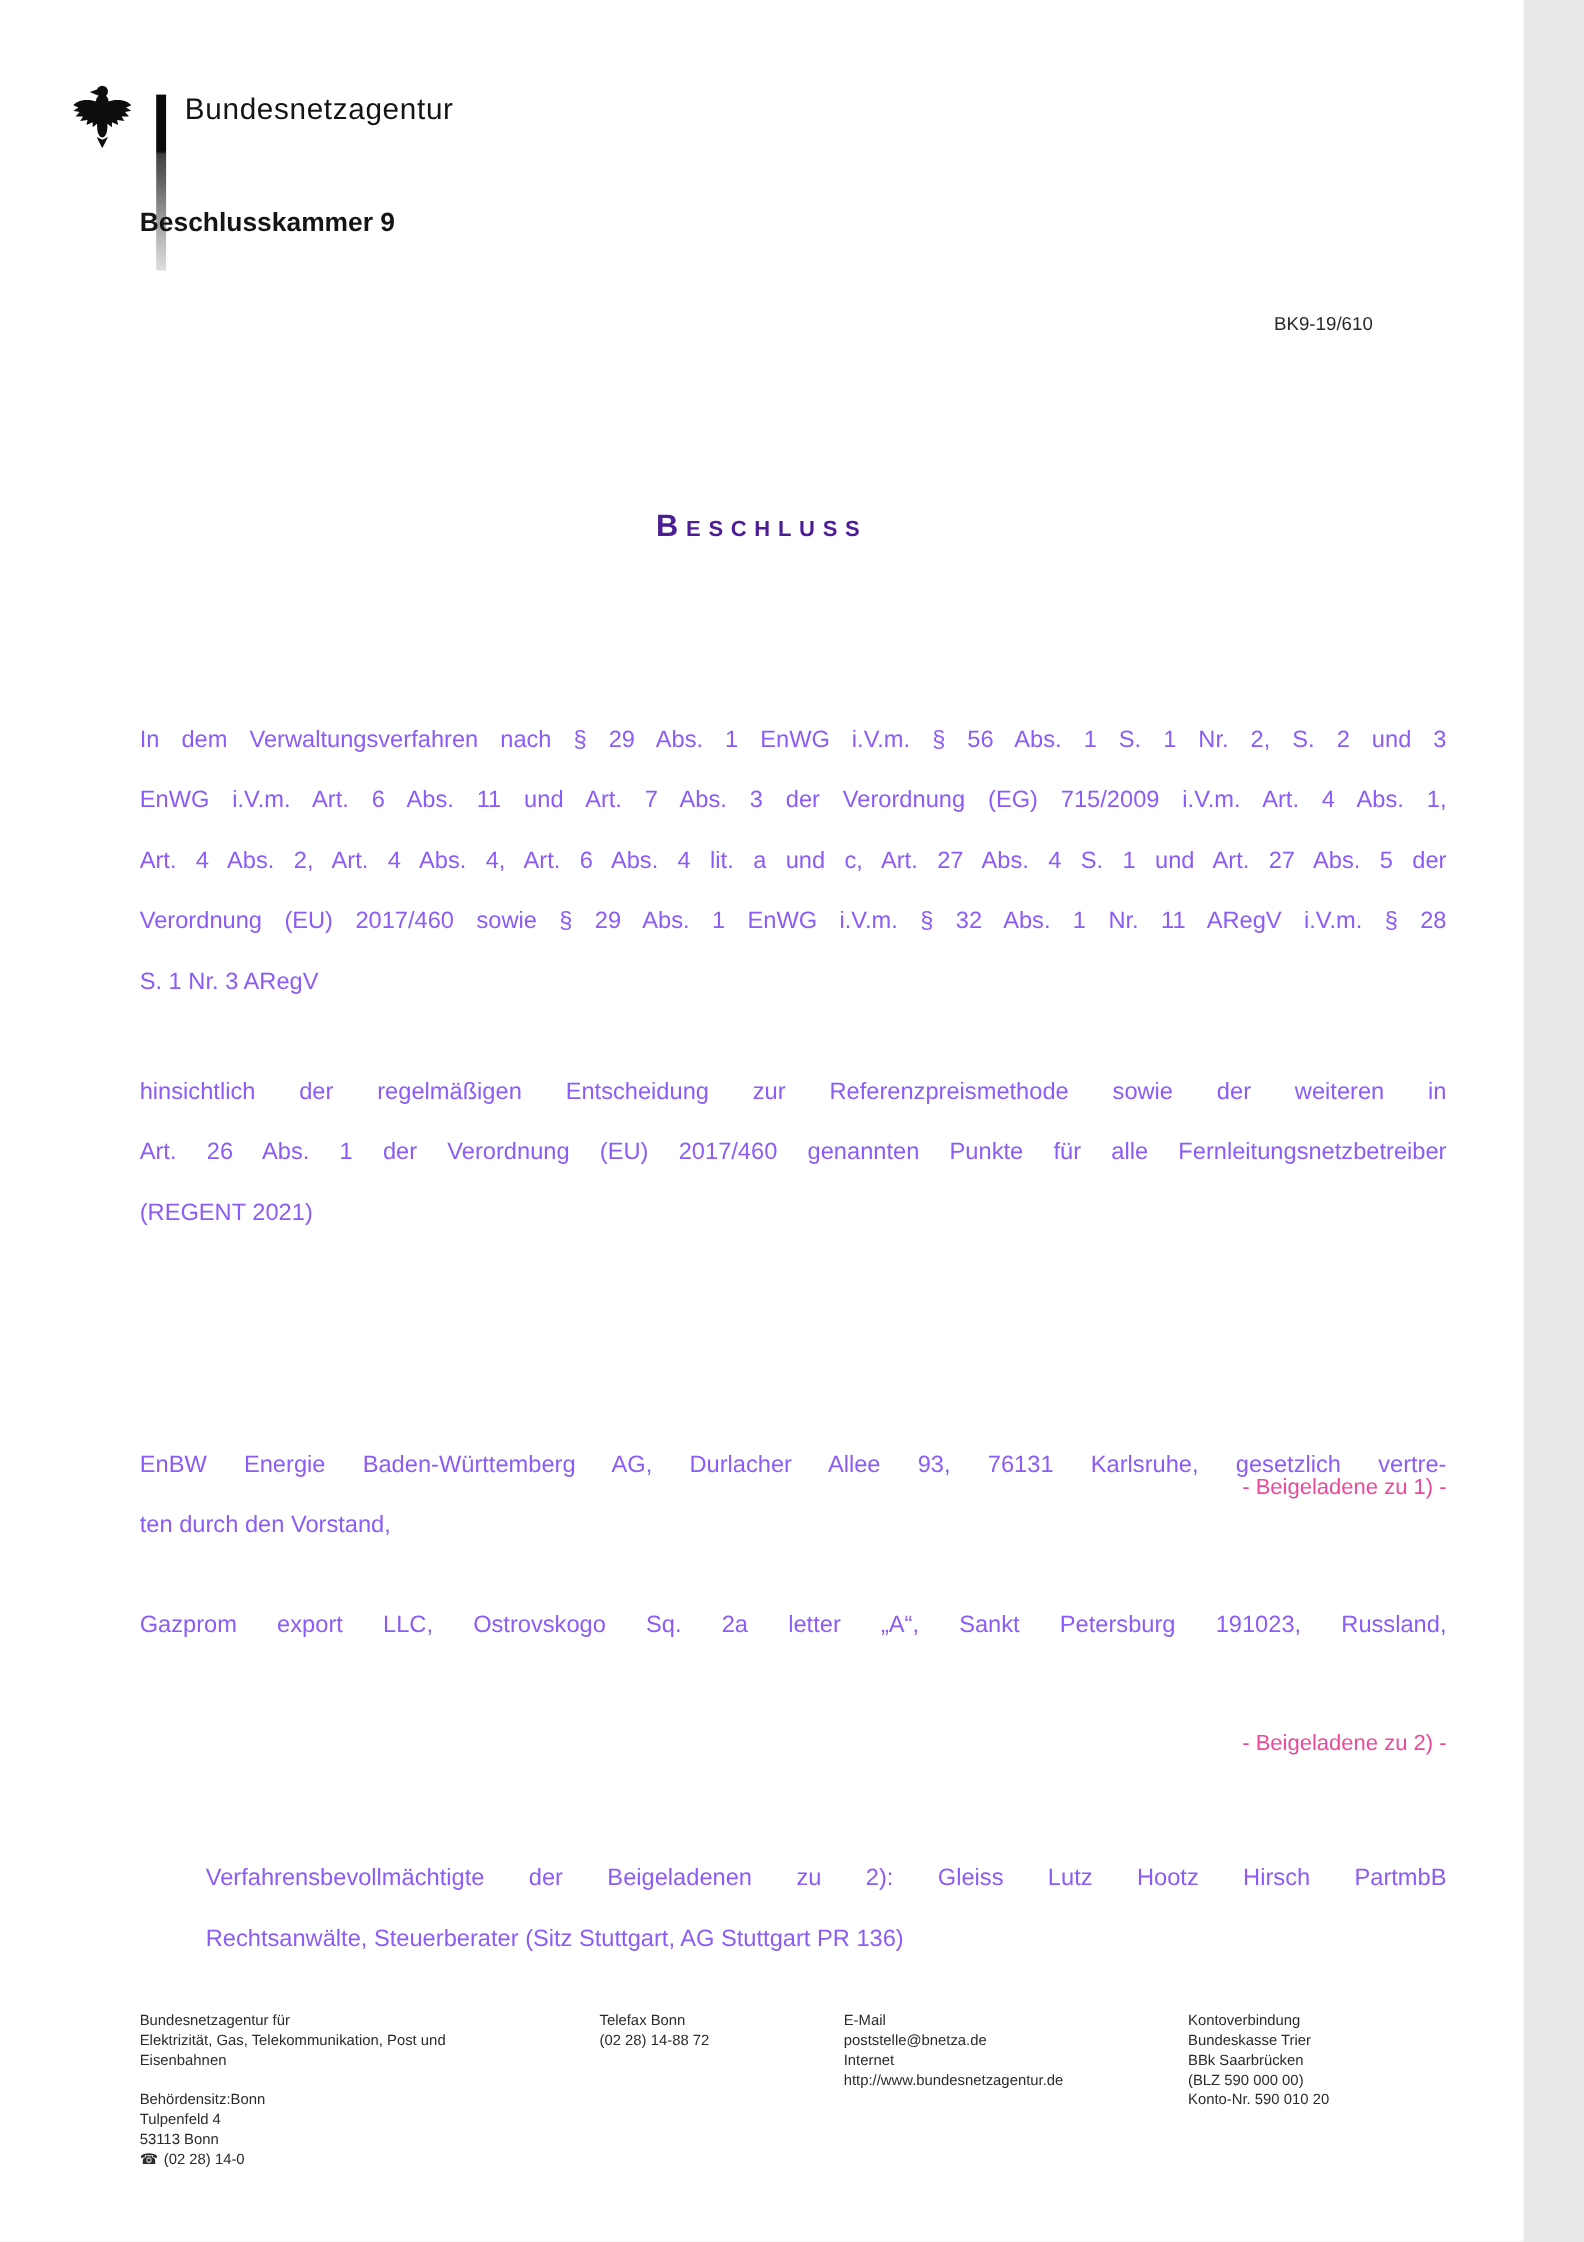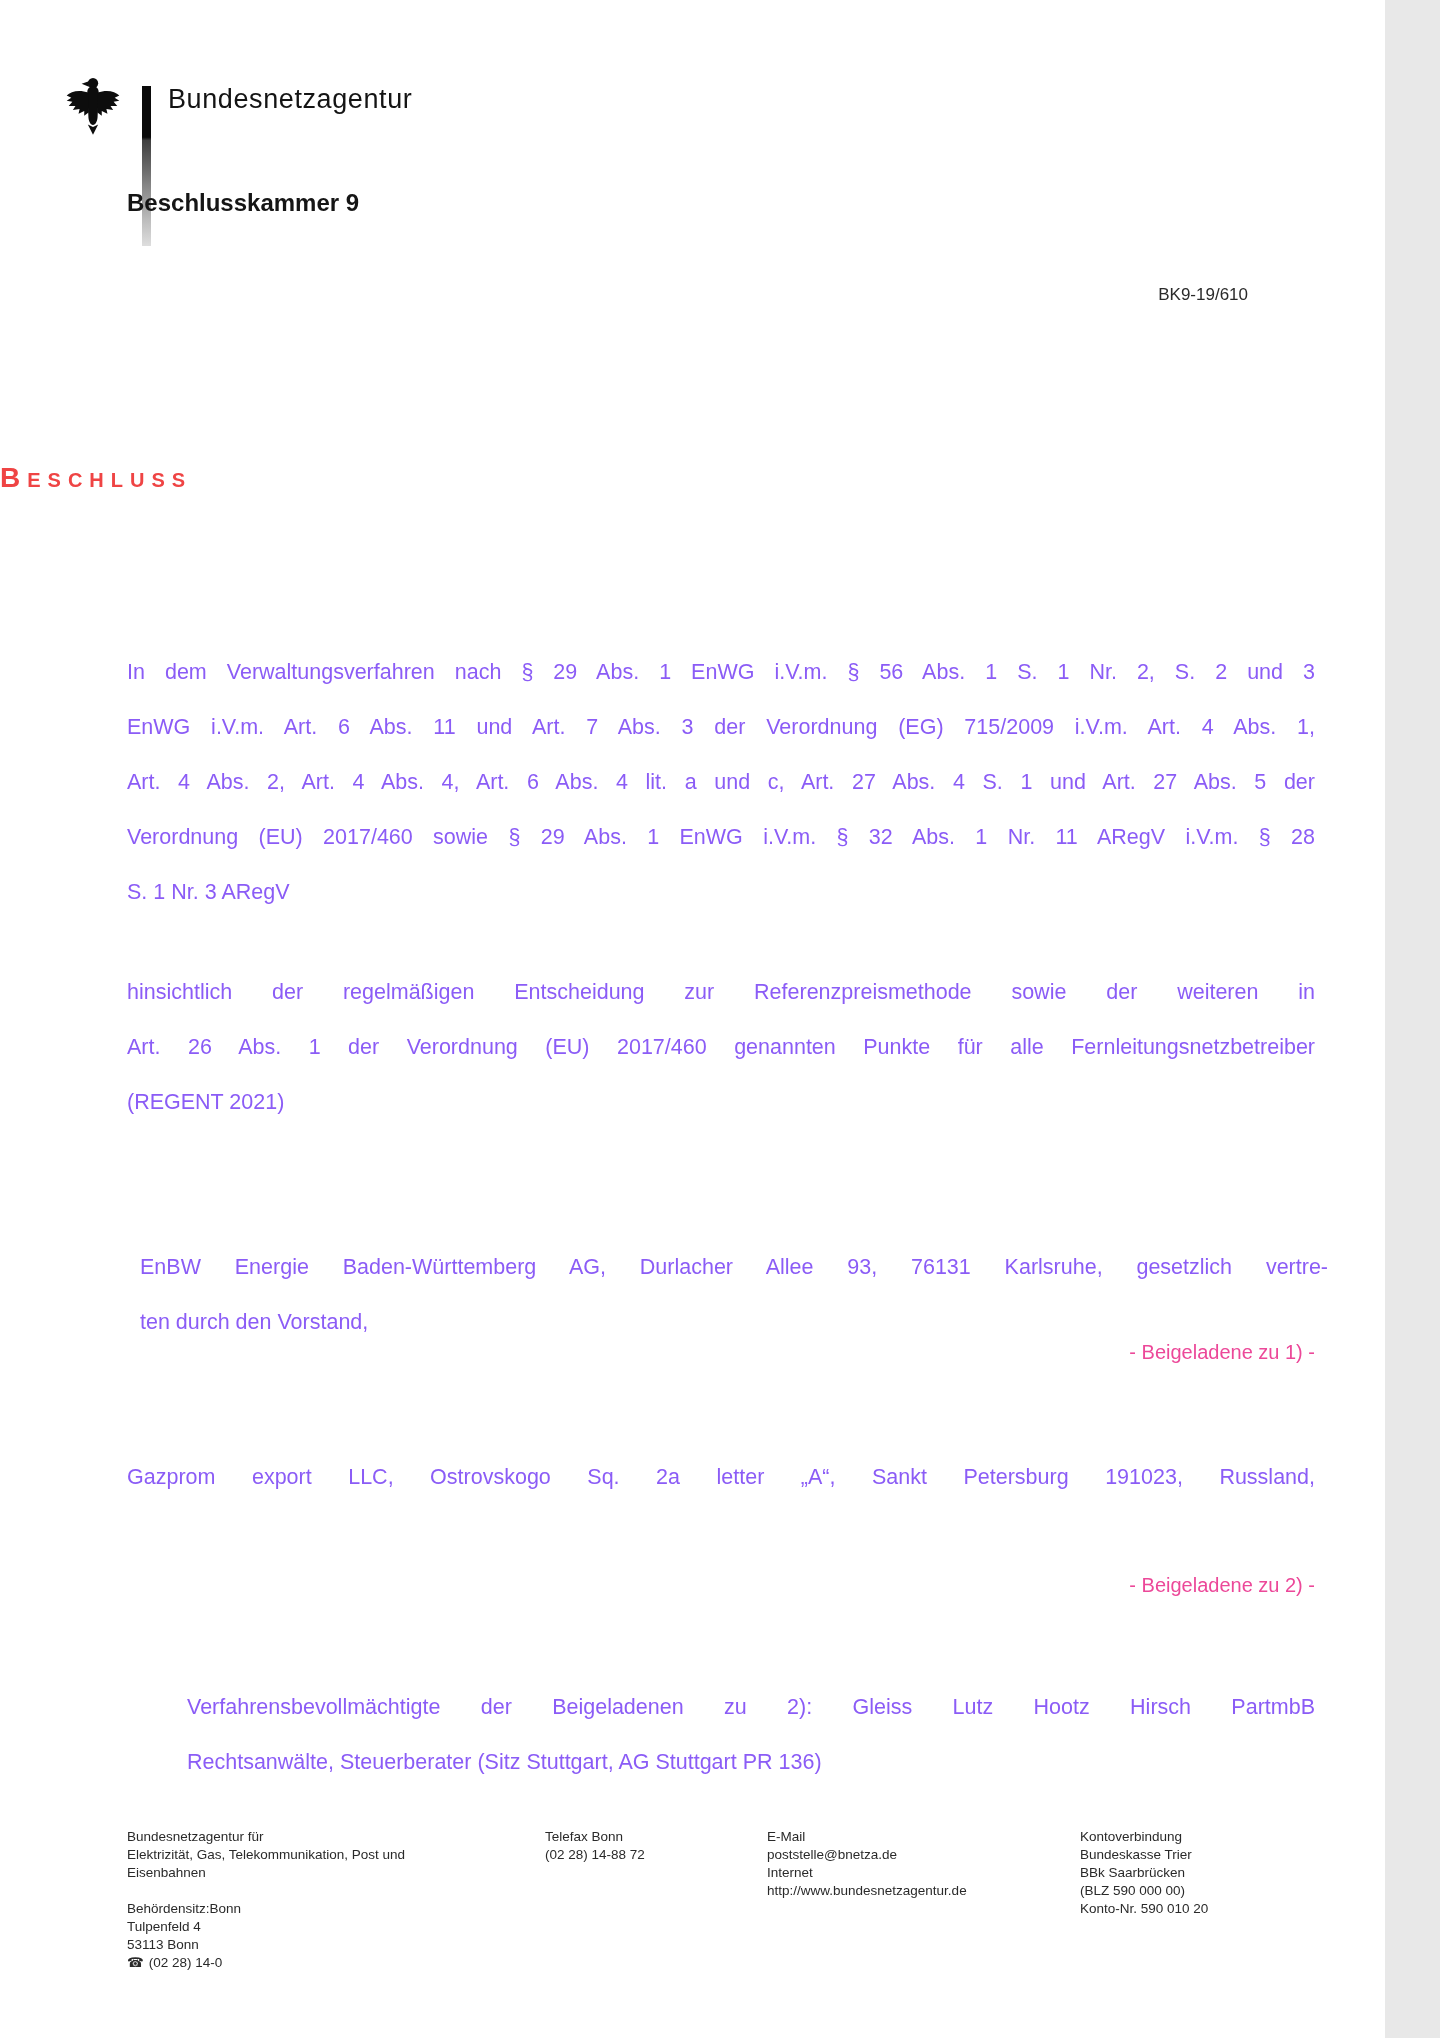--- a/index.html
+++ b/index.html
@@ -22,22 +22,22 @@
       #8f8f8f 66%, #bdbdbd 84%,
       #dedede 100%);
   }
   .agency-name{position:absolute;left:168px;top:84px;font-size:27px;letter-spacing:.6px;color:#141414;}
   .chamber{position:absolute;left:127px;top:189px;font-size:24px;font-weight:bold;color:#151515;}
   .case-number{position:absolute;right:137px;top:285px;font-size:17px;color:#2a2a2a;}
 
   
   .doc-title{
     position:absolute;left:0;top:462px;width:100%;
-    font-size:28px;font-weight:bold;
-    font-variant:small-caps;letter-spacing:7px;color:#ef4444;
+    text-align:center;font-size:28px;font-weight:bold;
+    font-variant:small-caps;letter-spacing:7px;color:#4c1d95;
   }
 
   
   .para{position:absolute;left:127px;width:1188px;font-size:21.5px;line-height:55px;color:#8b5cf6;}
   .para.indent{left:187px;width:1128px;}
   .line{text-align:left;}
   .line.j{text-align:justify;text-align-last:justify;}
   .badge{position:absolute;left:127px;width:1188px;font-size:20px;line-height:55px;text-align:right;color:#ec4899;}
 
   
@@ -80,21 +80,21 @@
     <div class="line">S. 1 Nr. 3 ARegV</div>
   </div>
 
   <div class="para" style="top:965px;">
     <div class="line j">hinsichtlich der regelmäßigen Entscheidung zur Referenzpreismethode sowie der weiteren in</div>
     <div class="line j">Art. 26 Abs. 1 der Verordnung (EU) 2017/460 genannten Punkte für alle Fernleitungsnetzbetreiber</div>
     <div class="line">(REGENT 2021)</div>
   </div>
 
 
-  <div class="para" style="top:1240px;margin-left:13px;">
+  <div class="para" style="top:1304px;">
     <div class="line j">EnBW Energie Baden-Württemberg AG, Durlacher Allee 93, 76131 Karlsruhe, gesetzlich vertre-</div>
     <div class="line">ten durch den Vorstand,</div>
   </div>
   <div class="badge" style="top:1325px;">- Beigeladene zu 1) -</div>
 
   <div class="para" style="top:1450px;">
     <div class="line j">Gazprom export LLC, Ostrovskogo Sq. 2a letter „A“, Sankt Petersburg 191023, Russland,</div>
   </div>
   <div class="badge" style="top:1558px;">- Beigeladene zu 2) -</div>
 

